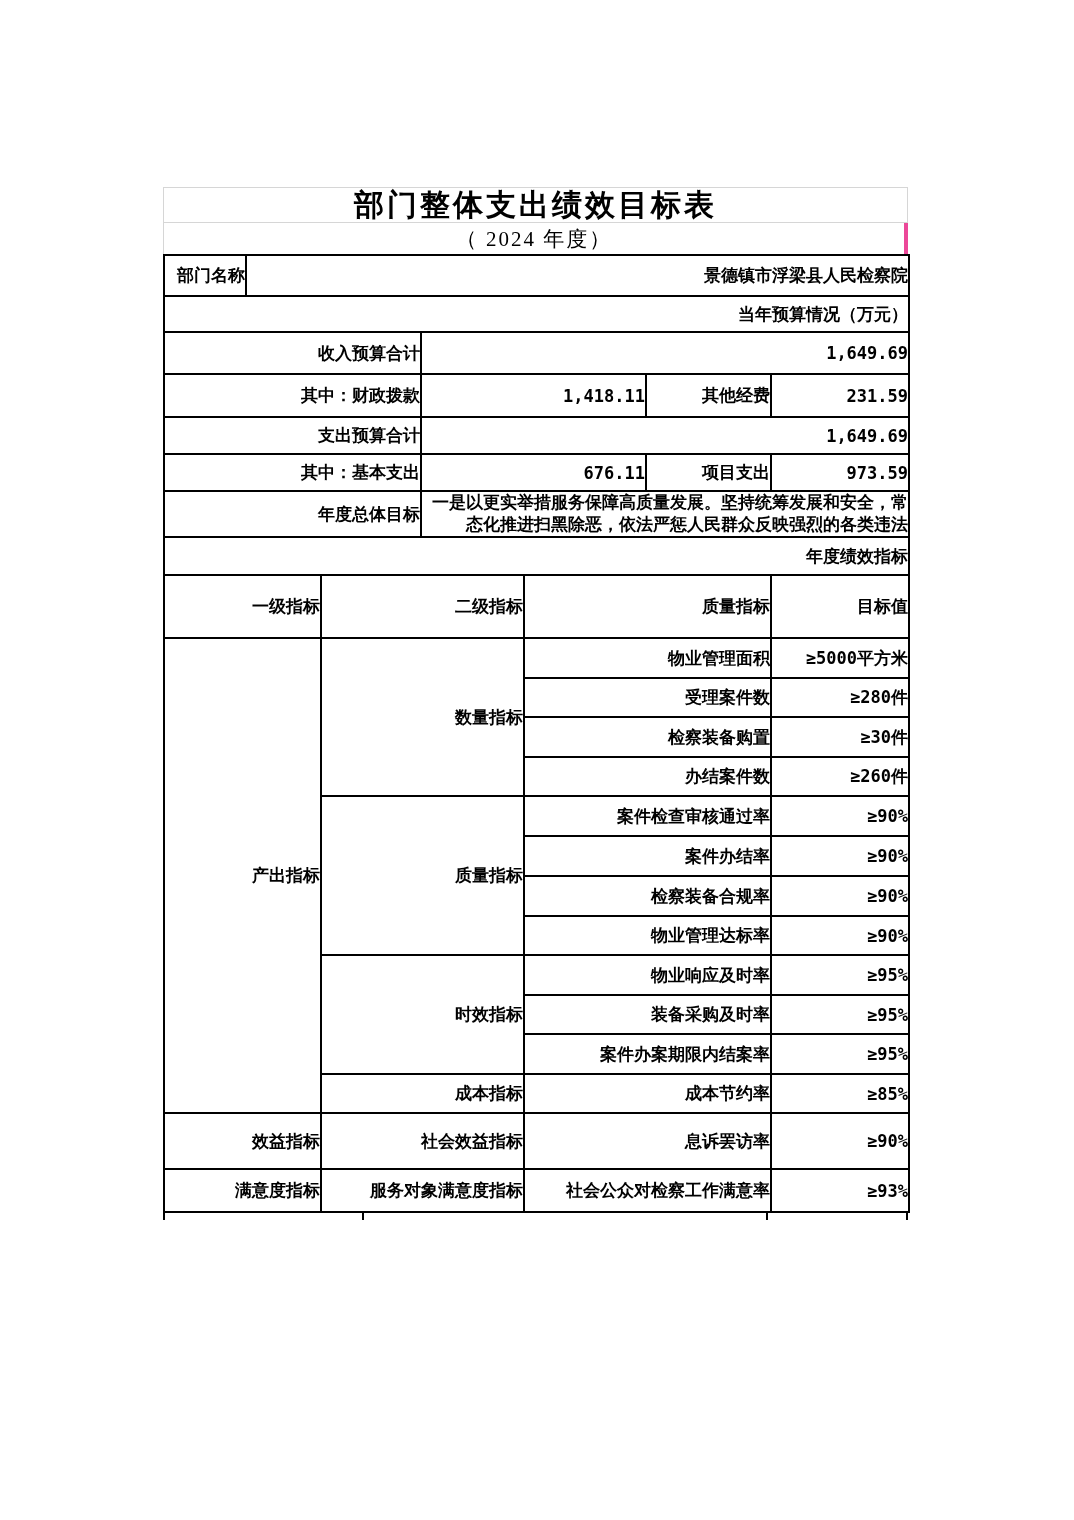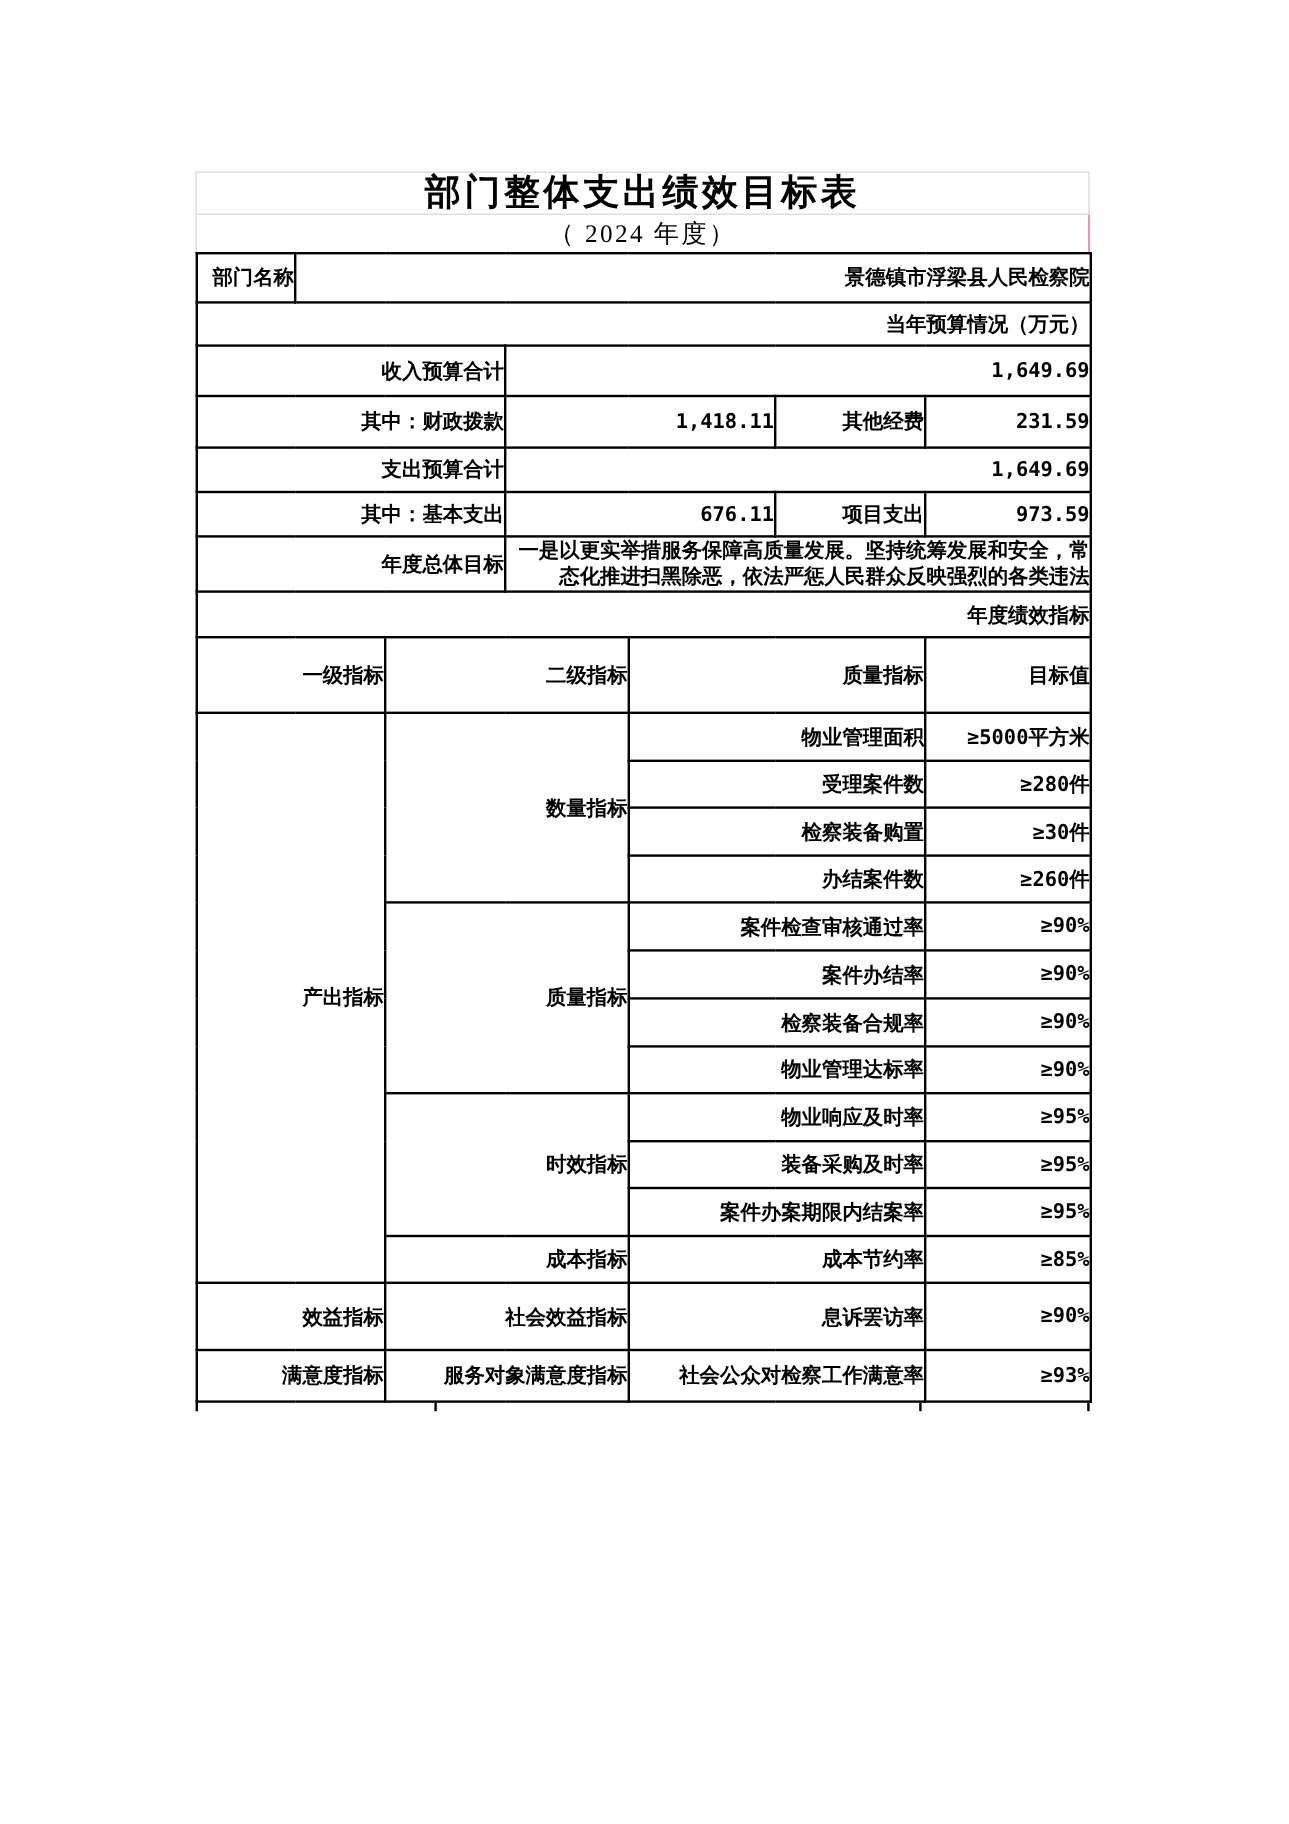--- a/index.html
+++ b/index.html
@@ -21,25 +21,26 @@
     border-top: 1px solid #d6d6d6;
     border-left: 1px solid #d6d6d6;
     border-right: 1px solid #d6d6d6;
     border-bottom: 1px solid #d6d6d6;
     display: flex; align-items: center; justify-content: center;
     font-family: "Liberation Serif", serif;
     font-size: 30px; font-weight: 700; letter-spacing: 3px;
     overflow: visible;
     line-height: 36px;
     white-space: nowrap;
+    margin-top: 44px;
   }
   .subtitle-row {
     height: 31px;
     border-left: 1px solid #d6d6d6;
-    border-right: 1px solid #ec4899;
+    border-right: 4px solid #ec4899;
     display: flex; align-items: center; justify-content: center;
     font-family: "Liberation Serif", serif;
     font-size: 21px; font-weight: 400; letter-spacing: 2px;
     white-space: nowrap;
   }
   table.main {
     width: 745px;
     border-collapse: collapse;
     table-layout: fixed;
   }

